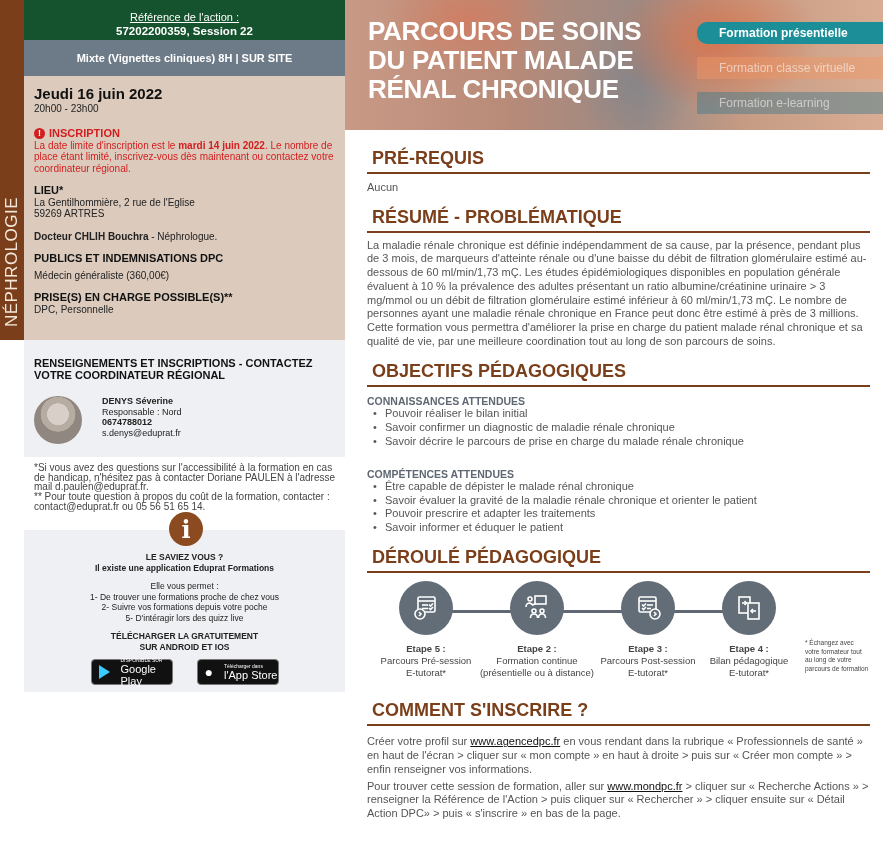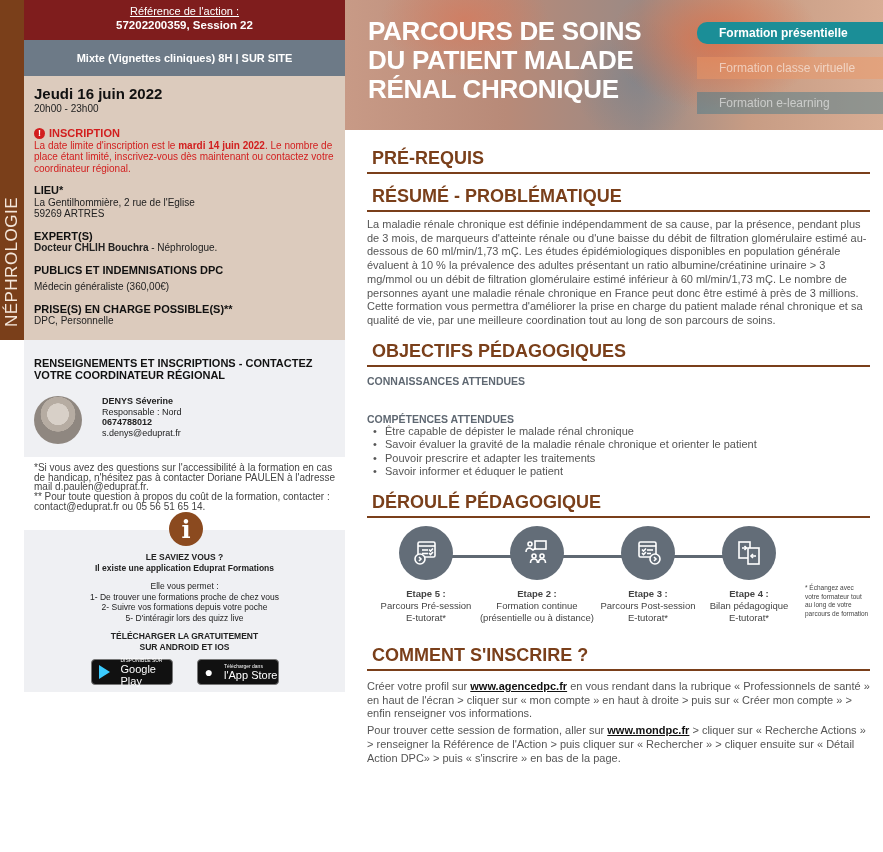--- a/index.html
+++ b/index.html
@@ -5,21 +5,21 @@
   * { box-sizing: border-box; margin: 0; padding: 0; }
   html, body { width: 883px; height: 852px; overflow: hidden; background: #ffffff; }
   body { font-family: "Liberation Sans", sans-serif; color: #222; position: relative; }
 
   
   .left { position: absolute; left: 0; top: 0; width: 345px; height: 852px; background: #fff; }
   .brown-strip { position: absolute; left: 0; top: 0; width: 24px; height: 340px; background: #7a3f1a; }
   .vertical-label { position: absolute; left: 0; top: 0; width: 24px; height: 340px; display: flex; align-items: flex-end; justify-content: center; }
   .vertical-label span { display: block; transform: rotate(-90deg); transform-origin: center; white-space: nowrap; color: #f4e6da; font-size: 17px; letter-spacing: 0.5px; position: absolute; bottom: 68px; left: -56px; width: 136px; text-align: center; }
 
-  .ref-box { position: absolute; left: 24px; top: 0; width: 321px; height: 40px; background: #7f1d1d; color: #fff; text-align: center; font-size: 11px; padding-top: 5px; }
+  .ref-box { position: absolute; left: 24px; top: 0; width: 321px; height: 40px; background: #14532d; color: #fff; text-align: center; font-size: 11px; padding-top: 11px; }
   .ref-box .ref-label { text-decoration: underline; display: block; line-height: 13px; }
   .ref-box .ref-value { font-weight: bold; display: block; line-height: 15px; font-size: 11.5px; }
 
   .mode-box { position: absolute; left: 24px; top: 40px; width: 321px; height: 36px; background: #6d7a87; color: #fff; font-weight: bold; font-size: 11px; display: flex; align-items: center; justify-content: center; }
 
   .info-box { position: absolute; left: 24px; top: 76px; width: 321px; height: 264px; background: #dccbbd; padding: 9px 10px 0 10px; }
   .date { font-size: 15px; font-weight: bold; color: #111; line-height: 18px; }
   .time { font-size: 10px; color: #222; line-height: 12px; }
   .inscr { margin-top: 13px; color: #d21e1e; font-size: 10px; line-height: 11.5px; }
   .inscr-title { font-weight: bold; font-size: 11px; display: flex; align-items: center; gap: 4px; }
@@ -72,21 +72,21 @@
   ul.bl li::before { content: "•"; position: absolute; left: 0; color: #555; }
 
   .steps { position: relative; height: 116px; margin-top: 8px; }
   .step-line { position: absolute; left: 57px; right: 130px; top: 29px; height: 3px; background: #5f6872; }
   .step { position: absolute; top: 0; width: 120px; text-align: center; }
   .step-circle { width: 54px; height: 54px; border-radius: 50%; background: #636d78; margin: 0 auto; display: flex; align-items: center; justify-content: center; position: relative; z-index: 1; }
   .step-label { font-size: 9.5px; font-weight: bold; color: #444; margin-top: 8px; line-height: 12px; }
   .step-desc { font-size: 9.5px; color: #444; line-height: 12px; }
   .step-note { position: absolute; left: 438px; top: 58px; width: 64px; font-size: 6.5px; line-height: 8.5px; color: #444; }
 
-  .link { color: #111; font-weight: bold; text-decoration: underline; text-align: right; }
+  .link { color: #111; font-weight: normal; text-decoration: underline; text-align: right; }
 </style>
 </head>
 <body>
 
 <div class="left">
   <div class="brown-strip"></div>
   <div class="vertical-label">
     <span>NÉPHROLOGIE</span>
   </div>
 
@@ -111,21 +111,20 @@
       <div><span>La date limite d'inscription est le </span><strong>mardi 14 juin 2022</strong><span>. Le nombre de place étant limité, inscrivez-vous dès maintenant ou contactez votre coordinateur régional.</span></div>
     </div>
 
     <div class="field">
       <div class="field-title">LIEU*</div>
       <div>La Gentilhommière, 2 rue de l'Eglise</div>
       <div>59269 ARTRES</div>
     </div>
 
     <div class="field">
-      <div class="field-title">EXPERT(S)</div>
       <div><strong>Docteur CHLIH Bouchra</strong><span> - Néphrologue.</span></div>
     </div>
 
     <div class="field">
       <div class="field-title">PUBLICS ET INDEMNISATIONS DPC</div>
       <div class="field-gap">Médecin généraliste (360,00€)</div>
     </div>
 
     <div class="field">
       <div class="field-title">PRISE(S) EN CHARGE POSSIBLE(S)**</div>
@@ -197,31 +196,37 @@
     <span>Formation classe virtuelle</span>
   </div>
   <div class="mode-tab inactive2">
     <span>Formation e-learning</span>
   </div>
 </div>
 
 <div class="content">
   <div style="margin-top:17px">
     <div class="sec-title">PRÉ-REQUIS</div>
+    <div class="body-text" style="margin-top:7px">Aucun</div>
   </div>
 
   <div style="margin-top:11px">
     <div class="sec-title">RÉSUMÉ - PROBLÉMATIQUE</div>
     <div class="body-text">La maladie rénale chronique est définie indépendamment de sa cause, par la présence, pendant plus de 3 mois, de marqueurs d'atteinte rénale ou d'une baisse du débit de filtration glomérulaire estimé au-dessous de 60 ml/min/1,73 mÇ. Les études épidémiologiques disponibles en population générale évaluent à 10 % la prévalence des adultes présentant un ratio albumine/créatinine urinaire &gt; 3 mg/mmol ou un débit de filtration glomérulaire estimé inférieur à 60 ml/min/1,73 mÇ. Le nombre de personnes ayant une maladie rénale chronique en France peut donc être estimé à près de 3 millions. Cette formation vous permettra d'améliorer la prise en charge du patient malade rénal chronique et sa qualité de vie, par une meilleure coordination tout au long de son parcours de soins.</div>
   </div>
 
   <div style="margin-top:12px">
     <div class="sec-title">OBJECTIFS PÉDAGOGIQUES</div>
     <div class="sub-title">CONNAISSANCES ATTENDUES</div>
-    <div class="sub-title" style="margin-top:26px">COMPÉTENCES ATTENDUES</div>
+    <ul class="bl">
+      <li>Pouvoir réaliser le bilan initial</li>
+      <li>Savoir confirmer un diagnostic de maladie rénale chronique</li>
+      <li>Savoir décrire le parcours de prise en charge du malade rénale chronique</li>
+    </ul>
+    <div class="sub-title" style="margin-top:20px">COMPÉTENCES ATTENDUES</div>
     <ul class="bl">
       <li>Être capable de dépister le malade rénal chronique</li>
       <li>Savoir évaluer la gravité de la maladie rénale chronique et orienter le patient</li>
       <li>Pouvoir prescrire et adapter les traitements</li>
       <li>Savoir informer et éduquer le patient</li>
     </ul>
   </div>
 
   <div style="margin-top:12px">
     <div class="sec-title">DÉROULÉ PÉDAGOGIQUE</div>

